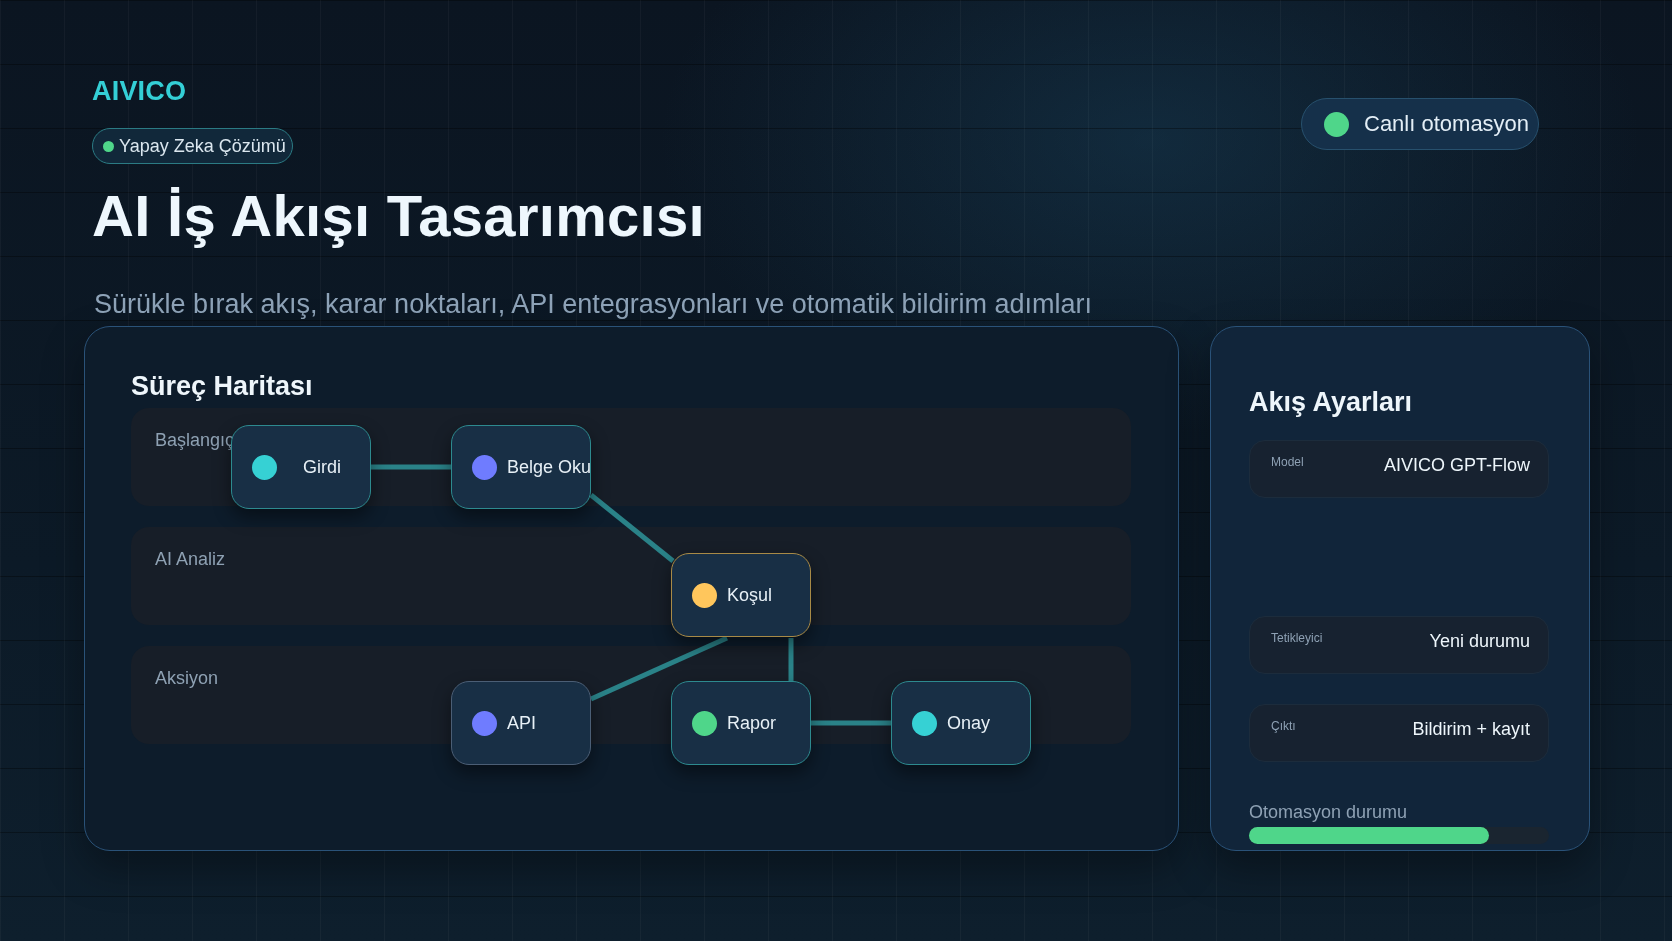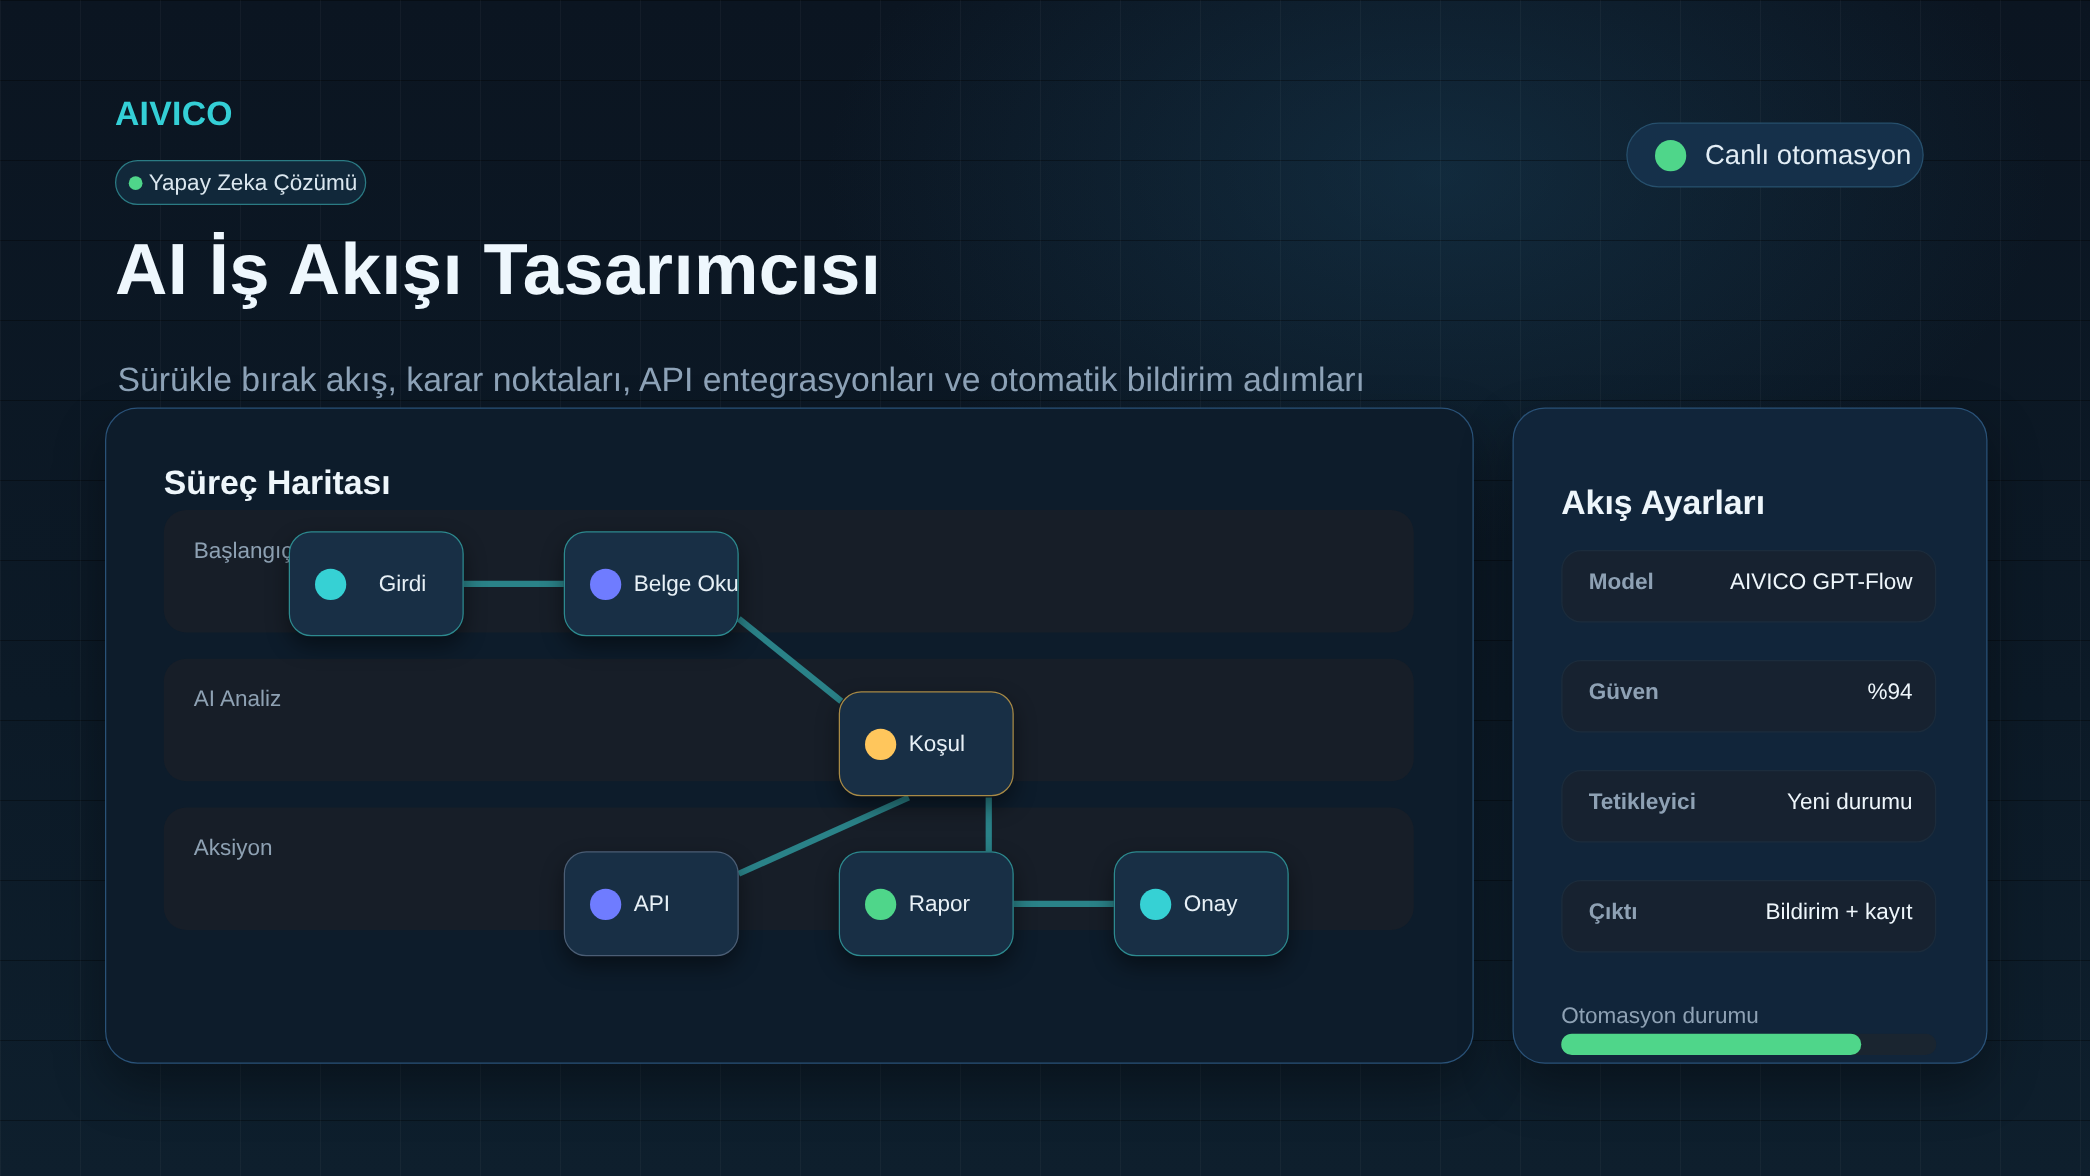--- a/index.html
+++ b/index.html
@@ -83,21 +83,21 @@
   }
   .node .dot { width: 25px; height: 25px; border-radius: 50%; flex: none; }
   .node.warn { border-color: #a88a46; }
   .node.neutral { border-color: #4b5e75; }
 
   .setting-row {
     position: absolute; left: 38px; width: 300px; height: 58px;
     border-radius: 16px; background: #172230;
     border: 1px solid #1c2c3c;
   }
-  .setting-row .k { position: absolute; left: 21px; top: 14px; font-size: 18px; color: #8ea1b4; font-weight: bold; }
+  .setting-row .k { position: absolute; left: 21px; top: 14px; font-size: 12px; color: #8ea1b4; }
   .setting-row .v { position: absolute; right: 18px; top: 14px; font-size: 18px; color: #eef6fb; }
 
   .progress-label { position: absolute; left: 38px; top: 475px; font-size: 18px; color: #8ea1b4; }
   .progress-track {
     position: absolute; left: 38px; top: 500px; width: 300px; height: 17px;
     border-radius: 9px; background: #1a2530;
   }
   .progress-fill { height: 100%; border-radius: 9px; background: #4fd68a; }
 </style>
 </head>
@@ -169,24 +169,20 @@
   </div>
 </section>
 
 <aside class="panel settings">
   <h2 class="panel-title">Akış Ayarları</h2>
 
   <div class="setting-row" style="top:113px;">
     <span class="k">Model</span>
     <span class="v">AIVICO GPT-Flow</span>
   </div>
-  <div class="setting-row" style="top:201px;">
-    <span class="k">Güven</span>
-    <span class="v">%94</span>
-  </div>
   <div class="setting-row" style="top:289px;">
     <span class="k">Tetikleyici</span>
     <span class="v">Yeni durumu</span>
   </div>
   <div class="setting-row" style="top:377px;">
     <span class="k">Çıktı</span>
     <span class="v">Bildirim + kayıt</span>
   </div>
 
   <div class="progress-label">Otomasyon durumu</div>

